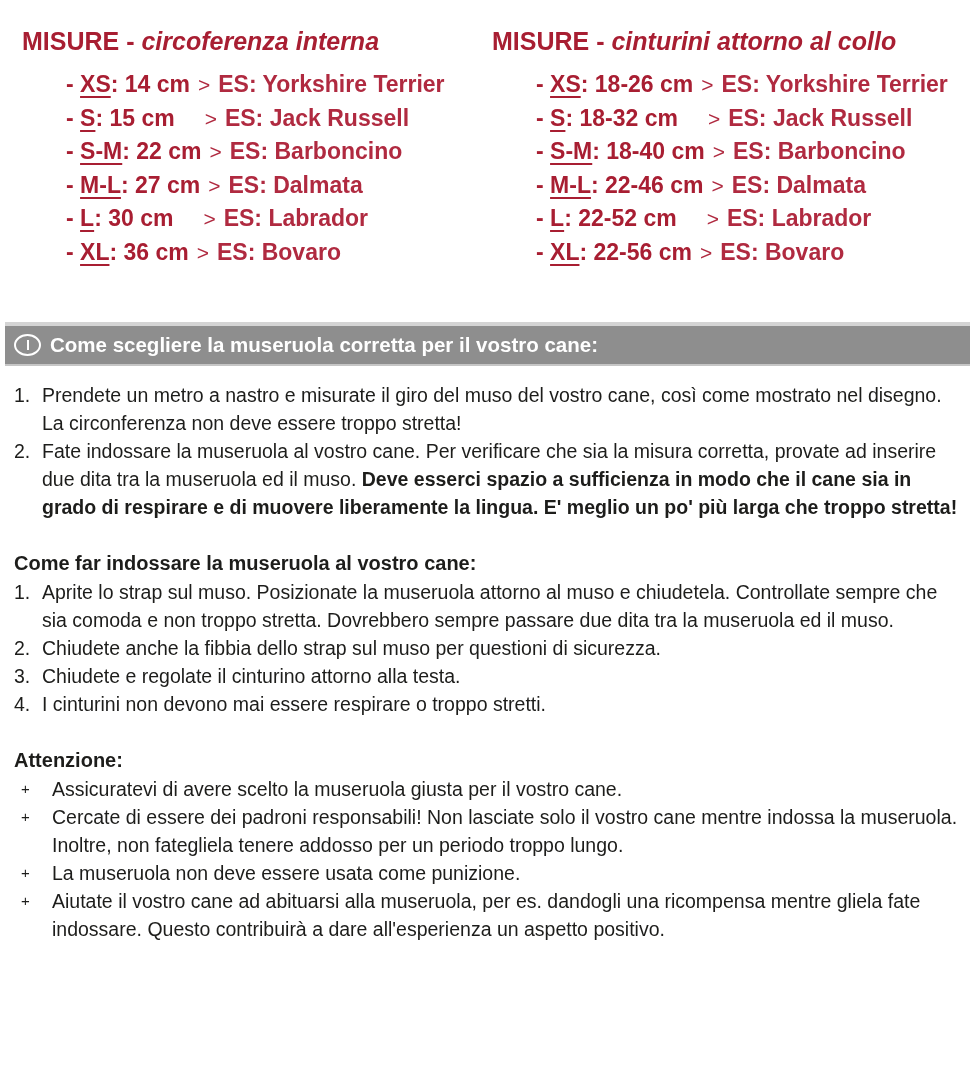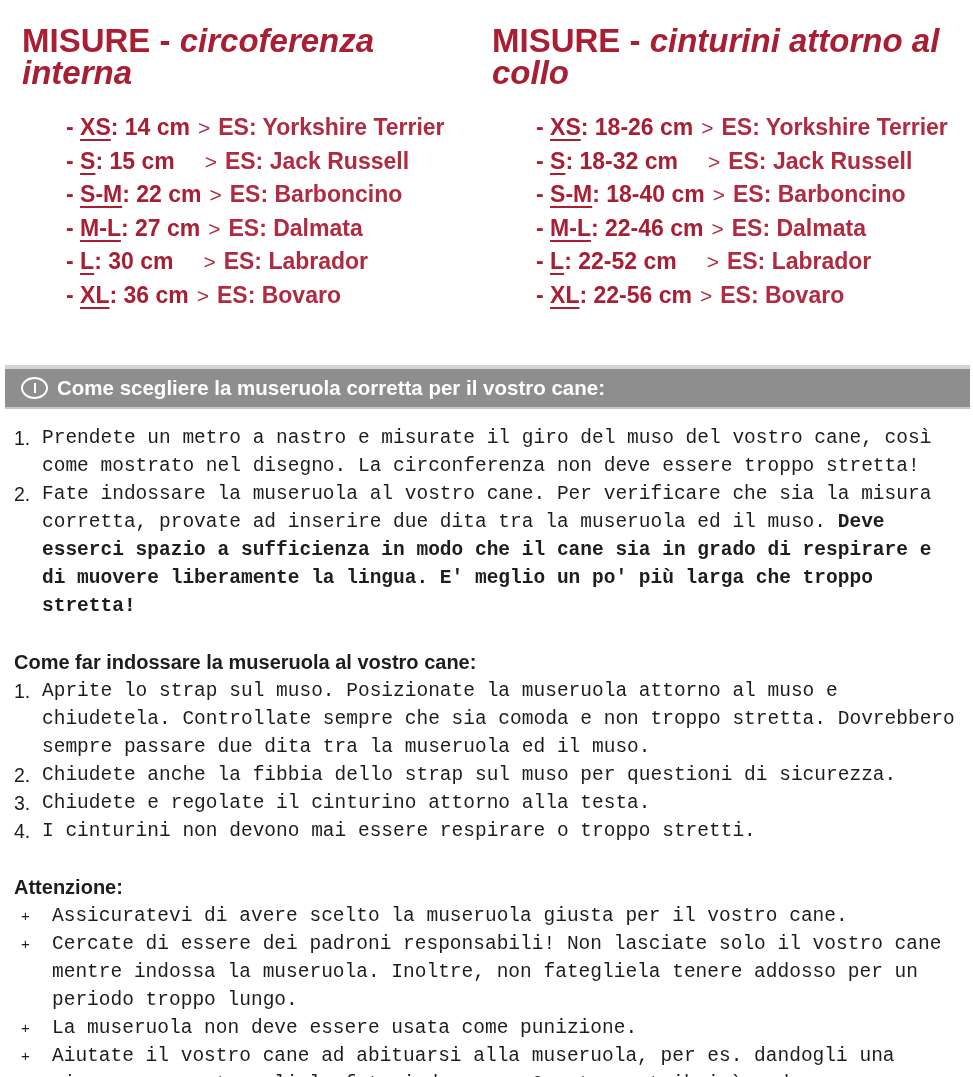--- a/index.html
+++ b/index.html
@@ -15,22 +15,22 @@
     background:#ffffff;
     font-family:"Liberation Sans", sans-serif;
     color:var(--ink);
     overflow:hidden;
   }
 
   
   .size-tables{display:flex;padding:25px 0 0 22px;}
   .size-table{width:470px;}
   .size-table h2{
-    margin:0 0 22px 0;
-    font-size:33px;line-height:32px;
+    margin:0 0 11px 0;
+    font-size:25px;line-height:32px;
     color:var(--red);font-weight:700;
   }
   .size-table h2 .title-italic{font-style:italic;}
   .size-row{
     font-size:23px;line-height:33.5px;
     color:var(--red);white-space:nowrap;
   }
   .size-row .measure-part{font-weight:700;color:var(--red);margin-left:44px;}
   .size-row .size-label{
     text-decoration:underline;
@@ -45,21 +45,21 @@
   .size-row .example{font-weight:700;color:var(--red-reg);}
 
   
   .info-bar{
     margin:53px 3px 0 5px;
     height:44px;
     background:var(--gray);
     border-top:4px solid #d4d4d4;
     border-bottom:2px solid #c6c6c6;
     display:flex;align-items:center;
-    padding-left:16px;
+    padding-left:9px;
     color:#ffffff;font-weight:700;font-size:20.5px;
   }
   .info-icon{
     width:27px;height:22px;
     border:2px solid #ffffff;border-radius:50%;
     position:relative;flex:0 0 auto;
     margin-right:9px;
   }
   .info-icon-bar{
     position:absolute;left:50%;top:4px;bottom:4px;width:2px;
@@ -69,21 +69,21 @@
   
   .main{
     padding:15px 6px 0 14px;
     font-size:19.5px;line-height:28px;
     color:var(--ink);
     max-width:973px;
   }
   ol.steps, ul.bullets{list-style:none;margin:0;padding:0;}
   ol.steps li, ul.bullets li{display:flex;align-items:flex-start;}
   .step-num{width:28px;flex:0 0 auto;}
-  .li-body{flex:1;padding-right:2px;font-family:Liberation Mono, monospace;}
+  .li-body{flex:1;padding-right:2px;}
   .li-body b{font-weight:700;}
   h3.section-heading{
     font-size:20px;line-height:28px;font-weight:700;
     margin:28px 0 1px 0;
   }
   .bullet-glyph{
     width:38px;flex:0 0 auto;
     padding-left:7px;
     font-size:15px;line-height:28px;
   }

